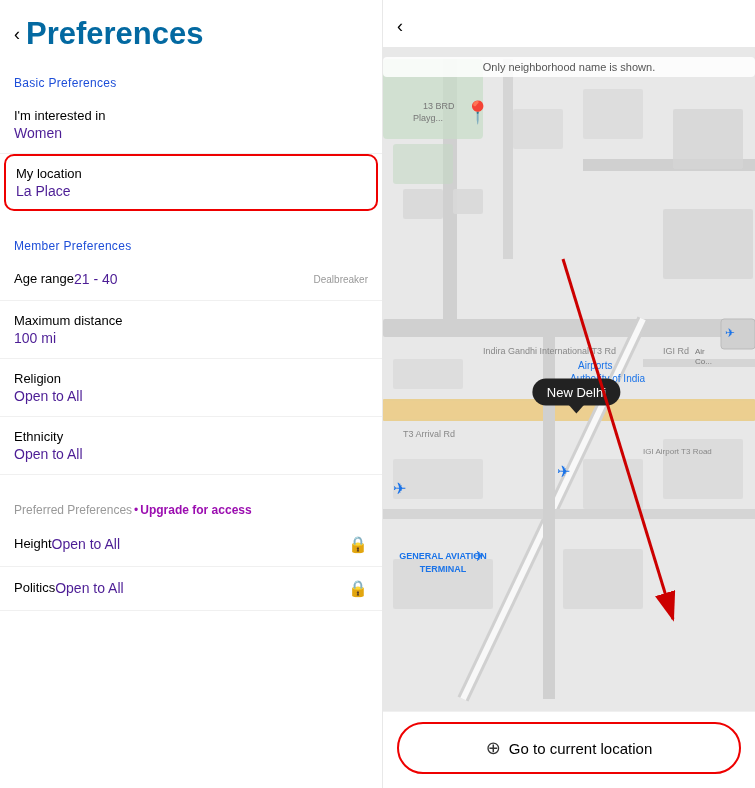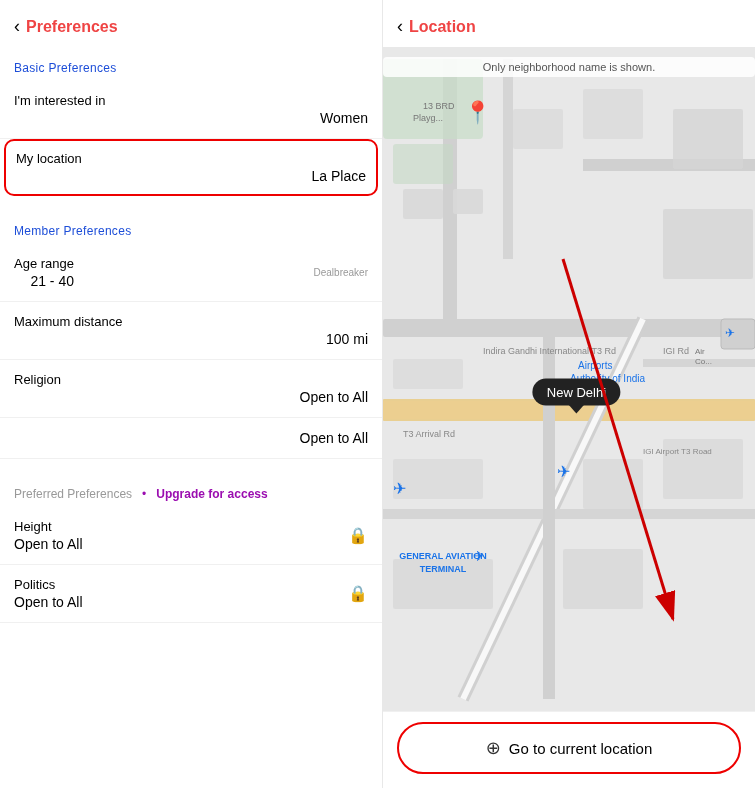--- a/index.html
+++ b/index.html
@@ -29,23 +29,23 @@
       gap: 6px;
     }
 
     .back-arrow {
       font-size: 18px;
       color: #000;
       font-weight: 300;
     }
 
     .panel-title {
-      font-size: 16px;
+      font-size: 31px;
       font-weight: 700;
-      color: #ef4444;
+      color: #0369a1;
     }
 
     .section-header {
       padding: 14px 14px 6px 14px;
       font-size: 12px;
       font-weight: 500;
       color: #1d4ed8;
       letter-spacing: 0.3px;
     }
 
@@ -64,52 +64,51 @@
 
     .pref-label {
       font-size: 13px;
       font-weight: 500;
       color: #000;
       margin-bottom: 2px;
     }
 
     .pref-value {
       font-size: 14px;
-      color: #000000;
-      text-align: right;
+      color: #4c1d95;
     }
 
     .pref-item-row {
       display: flex;
       justify-content: space-between;
       align-items: center;
       padding: 12px 14px;
       border-bottom: 1px solid #f0f0f0;
     }
 
     .pref-item-row .pref-info {
       display: flex;
-      flex-direction: column;
+      flex-direction: row;
     }
 
     .dealbreaker-label {
       font-size: 10px;
       color: #999;
     }
 
     .lock-icon {
       font-size: 16px;
       color: #999;
     }
 
     .preferred-header {
       padding: 14px 14px 6px 14px;
       display: flex;
       align-items: center;
-      gap: 10px;
+      gap: 2px;
       font-size: 12px;
       font-weight: 500;
       color: #999;
     }
 
     .upgrade-link {
       font-size: 12px;
       color: #9b0db0;
       font-weight: 600;
     }
@@ -278,20 +277,21 @@
     <div class="pref-label">Maximum distance</div>
     <div class="pref-value">100 mi</div>
   </div>
 
   <div class="pref-item">
     <div class="pref-label">Religion</div>
     <div class="pref-value">Open to All</div>
   </div>
 
   <div class="pref-item">
+    <div class="pref-label">Ethnicity</div>
     <div class="pref-value">Open to All</div>
   </div>
 
   <div style="height:14px;"></div>
 
   <div class="preferred-header">
     <span>Preferred Preferences</span>
     <span class="dot-separator">•</span>
     <span class="upgrade-link">Upgrade for access</span>
   </div>
@@ -309,21 +309,20 @@
       <div class="pref-label">Politics</div>
       <div class="pref-value">Open to All</div>
     </div>
     <span class="lock-icon">🔒</span>
   </div>
 </div>
 
 <div class="right-panel">
   <div class="right-header">
     <span class="back-arrow">‹</span>
-    <span class="panel-title">Location</span>
   </div>
 
   <div class="map-container">
     <div class="map-bg">
       
       <svg class="map-svg" viewBox="0 0 372 640" xmlns="http://www.w3.org/2000/svg">
 
         <rect width="372" height="640" fill="#e8e8e8"></rect>
 
         <rect x="0" y="260" width="372" height="18" fill="#d0d0d0" rx="2"></rect>

